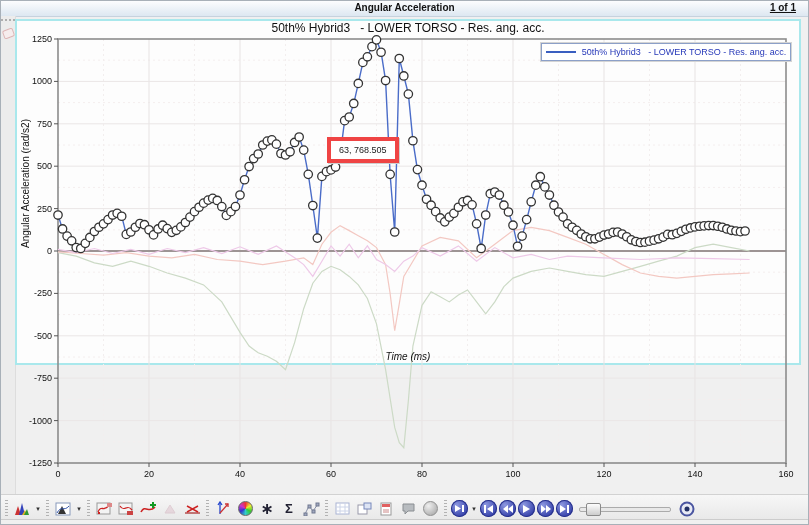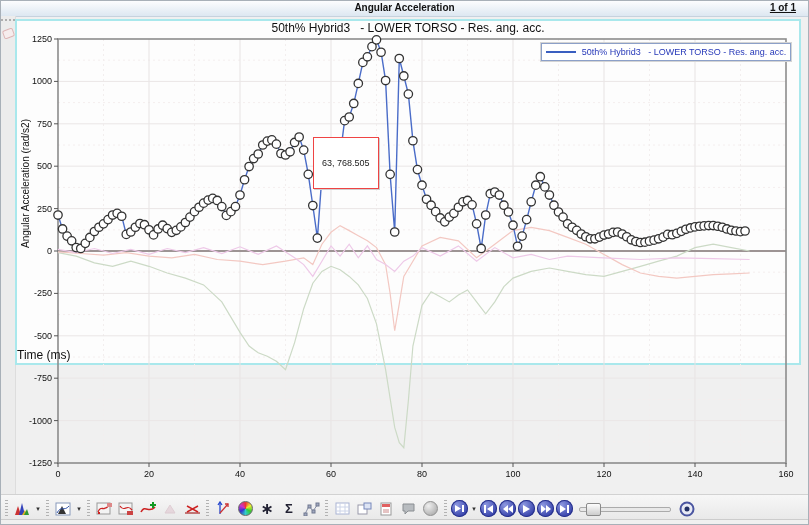--- a/index.html
+++ b/index.html
@@ -17,29 +17,29 @@
   .dock-grip{display:flex;gap:2px;justify-content:center;padding-top:3px;}
   .dock-grip i{width:2px;height:2px;background:#9a9a9a;border-radius:50%;}
   .dock-icon{width:9px;height:7px;border:1px solid #dbacac;background:#f8eeee;border-radius:2px;
     margin:8px auto 0 auto;transform:rotate(-20deg);opacity:.85;}
   
   .panel{position:absolute;left:14px;top:18px;width:786px;height:346px;box-sizing:border-box;
     border:2px solid #a9e8ec;background:#fdfdfd;}
   .chart-title{position:absolute;top:0;left:0;right:0;text-align:center;font-size:12px;color:#111;white-space:pre;}
   .ylabel{position:absolute;top:calc(50% - 14px);left:-57px;width:130px;text-align:center;
     font-size:10px;color:#111;transform:rotate(-90deg);}
-  .xlabel{position:absolute;bottom:1px;left:0;right:0;text-align:left;font-size:12px;color:#111;}
+  .xlabel{position:absolute;bottom:1px;left:0;right:0;text-align:center;font-size:10px;color:#111;font-style:italic;}
   svg.plot{position:absolute;left:0;top:0;overflow:visible;}
   .legend{position:absolute;left:524px;top:22px;width:248px;height:16px;background:#fff;
     border:1px solid #8ca0c8;box-shadow:0 0 0 1px #d4d4d4;display:flex;align-items:center;
     justify-content:center;gap:6px;}
   .legend-line{width:30px;height:0;border-top:2px solid #3a5fc0;}
   .legend-label{font-size:9px;color:#2638b8;white-space:pre;}
-  .tooltip{position:absolute;left:296px;top:116px;background:#fff;border:1px solid #ef4444;
-    box-shadow:1px 1px 0 #cfcfcf;font-size:9px;color:#222;padding:20px 8px;}
+  .tooltip{position:absolute;left:310px;top:116px;background:#fff;border:4px solid #ef4444;
+    box-shadow:1px 1px 0 #cfcfcf;font-size:9px;color:#222;padding:4px 8px;}
   
   .toolbar{position:absolute;left:0;right:0;top:493px;height:28px;
     background:linear-gradient(#f7f7f7,#e7e7e7);border-top:1px solid #d2d2d2;
     display:flex;align-items:center;padding:0 2px;gap:2px;box-sizing:border-box;}
   .tgrip{width:3px;height:18px;margin:0 2px;
     background-image:repeating-linear-gradient(to bottom,#b2b2b2 0 1px,transparent 1px 3px);}
   .tbtn{width:20px;height:20px;display:flex;align-items:center;justify-content:center;flex:none;}
   .caret{font-size:7px;color:#333;width:8px;text-align:center;flex:none;}
   .txt-ic{font-size:13px;font-weight:bold;color:#223;line-height:1;}
   .wheel{width:13px;height:13px;border-radius:50%;border:1px solid #666;

